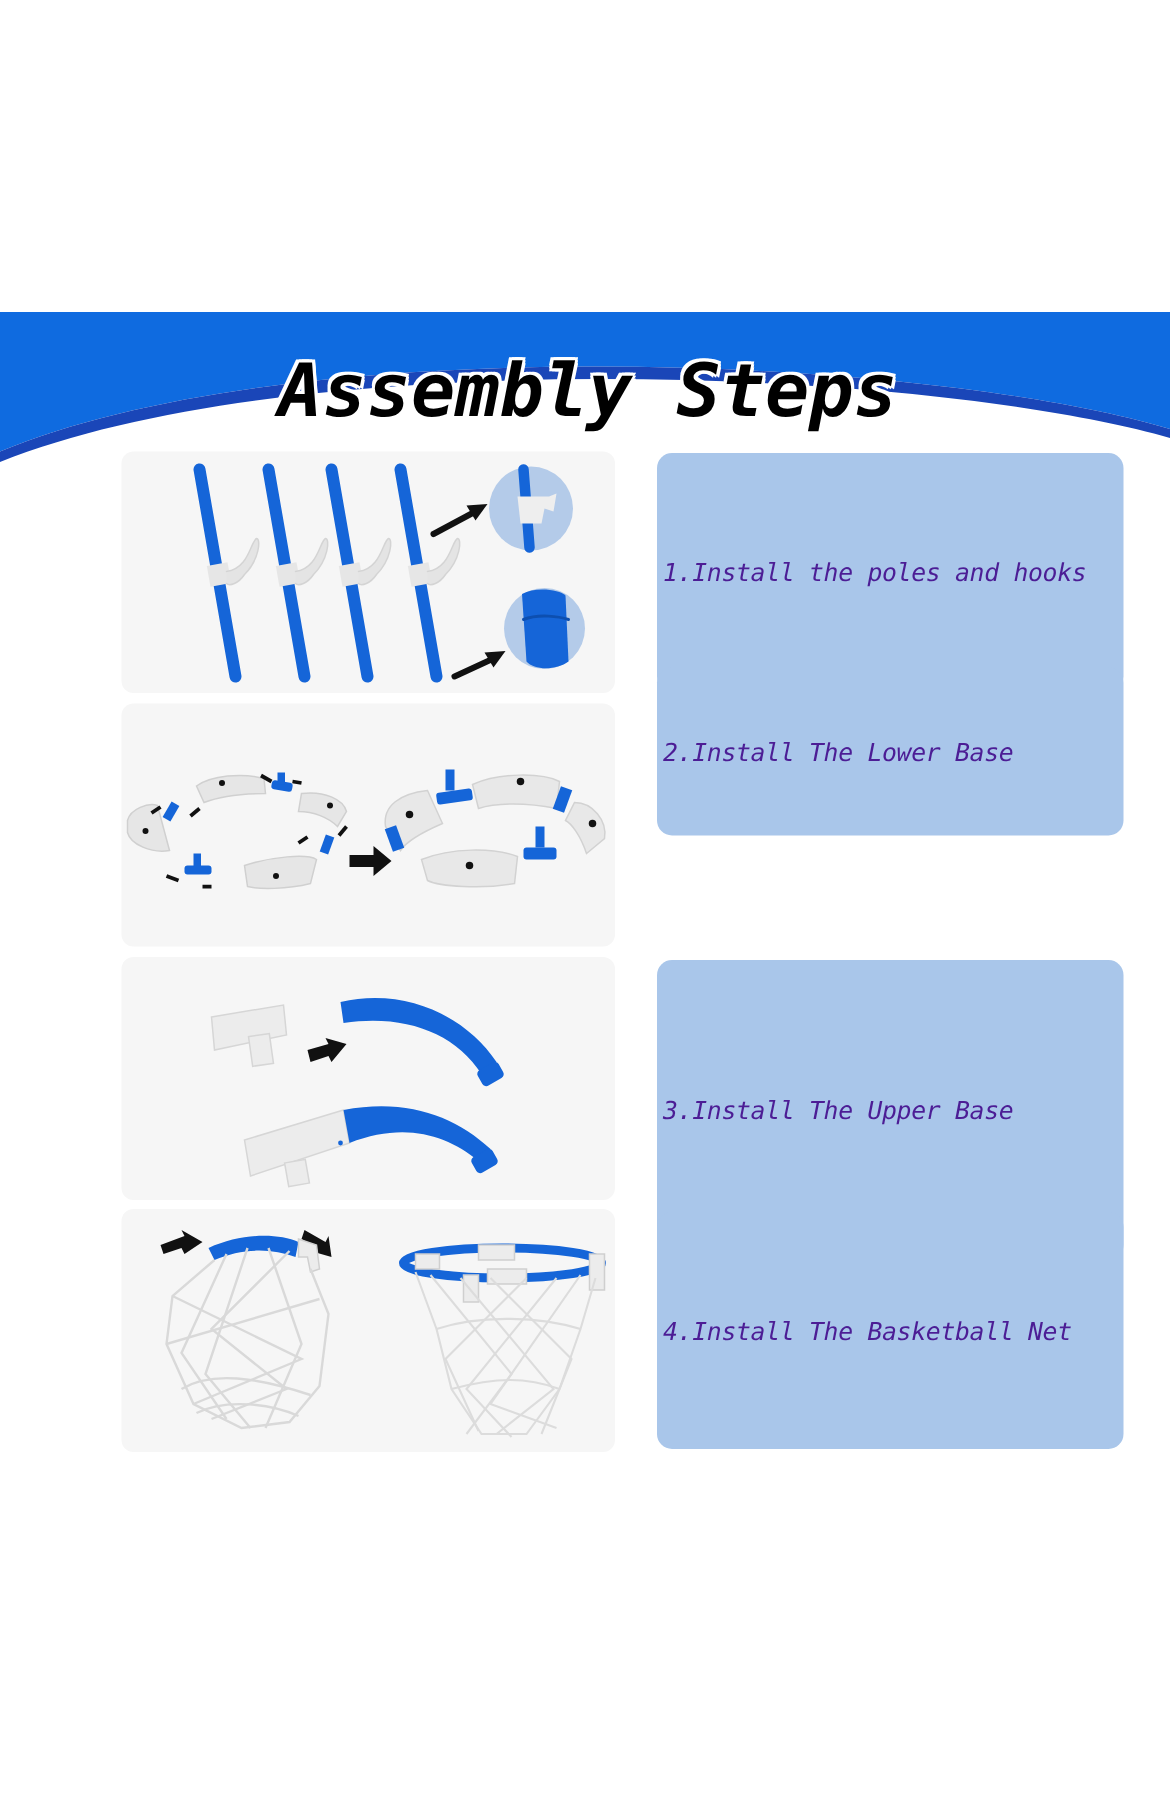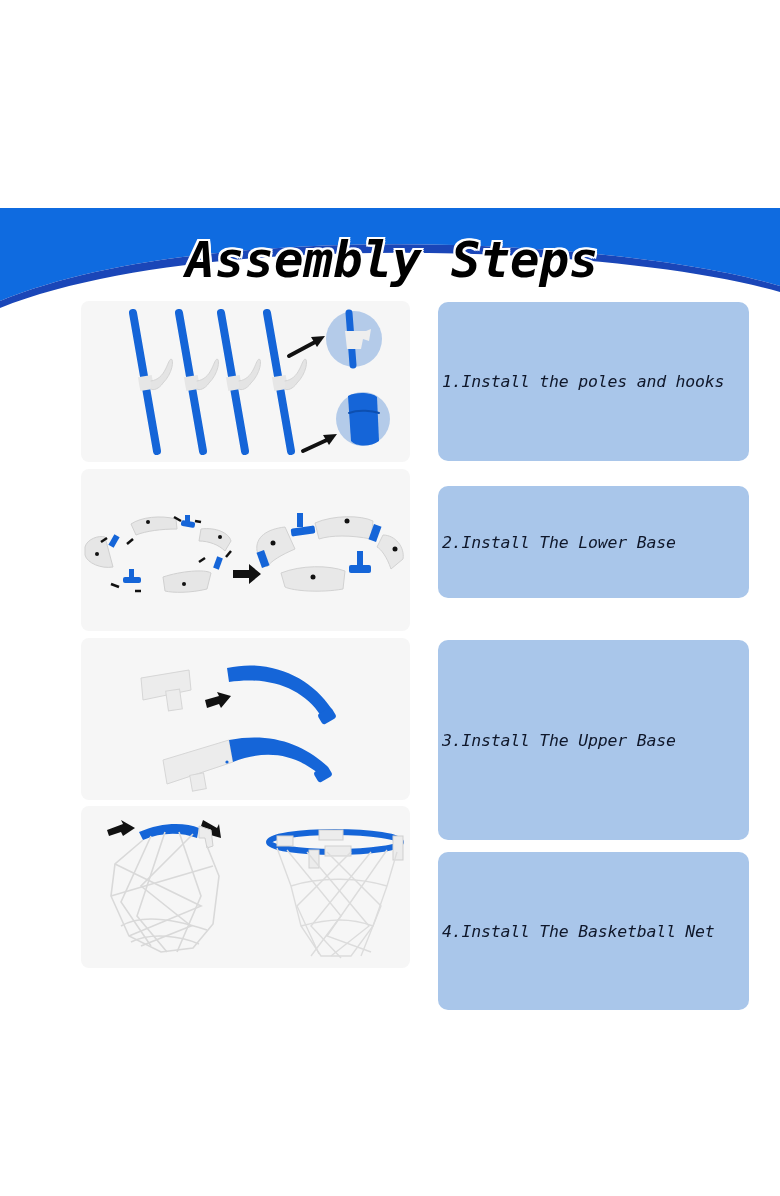--- a/index.html
+++ b/index.html
@@ -24,21 +24,21 @@
       background: #f6f6f6; overflow: hidden;
     }
     .img-panel svg { display: block; width: 100%; height: 100%; }
 
     .step-card {
       position: absolute; left: 438px; width: 311px; border-radius: 10px;
       background: #a9c6ea; display: flex; align-items: center;
     }
     .step-label {
       font-family: "DejaVu Sans Mono", monospace; font-style: italic;
-      font-size: 16.5px; color: #0f172a; padding-left: 4px; white-space: nowrap;
+      font-size: 16.5px; color: #4c1d95; padding-left: 4px; white-space: nowrap;
       letter-spacing: -0.2px;
     }
   </style>
 </head>
 <body>
 
 <div class="banner">
   <svg width="780" height="100" viewBox="0 0 780 100">
     <path d="M0,0 H780 V78 C620,30 200,10 0,93 Z" fill="#0f6be0"></path>
     <path d="M0,93 C200,10 620,30 780,78 L780,84 C620,38 200,20 0,100 Z" fill="#1a46b8"></path>
@@ -139,21 +139,21 @@
       <rect x="276" y="82" width="6" height="14"></rect>
     </g>
     <g fill="#111">
       <circle cx="192" cy="74" r="2.5"></circle>
         <circle cx="266" cy="52" r="2.5"></circle>
         <circle cx="314" cy="80" r="2.5"></circle>
         <circle cx="232" cy="108" r="2.5"></circle>
     </g>
   </svg>
 </div>
-<div class="step-card" style="top:486px;height:112px;">
+<div class="step-card" style="top:445px;height:112px;">
   <span class="step-label">2.Install The Lower Base</span>
 </div>
 
 <div class="img-panel" style="top:638px;height:162px;">
   <svg viewBox="0 0 329 162">
 
     <path d="M60,40 L108,32 L110,52 L62,62 Z" fill="#ececec" stroke="#d6d6d6"></path>
     <rect x="86" y="52" width="14" height="20" fill="#ececec" stroke="#d6d6d6" transform="rotate(-8 93 62)"></rect>
 
     <polygon points="124,62 138,58 136,54 150,58 140,70 138,66 126,70" fill="#111"></polygon>
@@ -206,15 +206,15 @@
       <path d="M226,46 L288,120 L250,150"></path>
       <path d="M246,46 L300,100 L280,150"></path>
       <path d="M270,46 L216,100 L238,148"></path>
       <path d="M290,46 L230,120 L260,152"></path>
       <path d="M306,44 L246,130 L290,146"></path>
       <path d="M210,80 C240,70 280,72 306,80"></path>
       <path d="M220,120 C250,112 270,112 292,120"></path>
     </g>
   </svg>
 </div>
-<div class="step-card" style="top:852px;height:158px;text-align:center;">
+<div class="step-card" style="top:808px;height:158px;text-align:center;">
   <span class="step-label">4.Install The Basketball Net</span>
 </div>
 
 </body></html>

